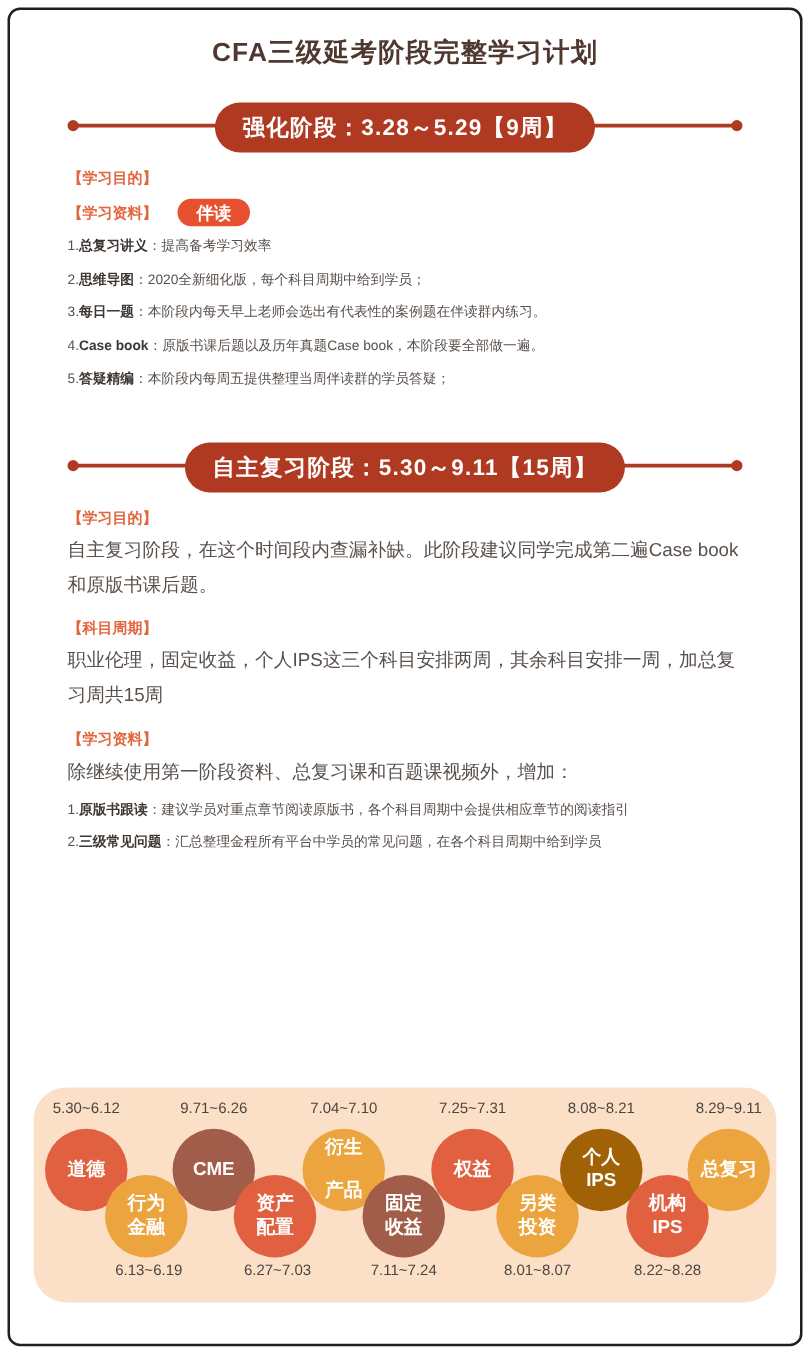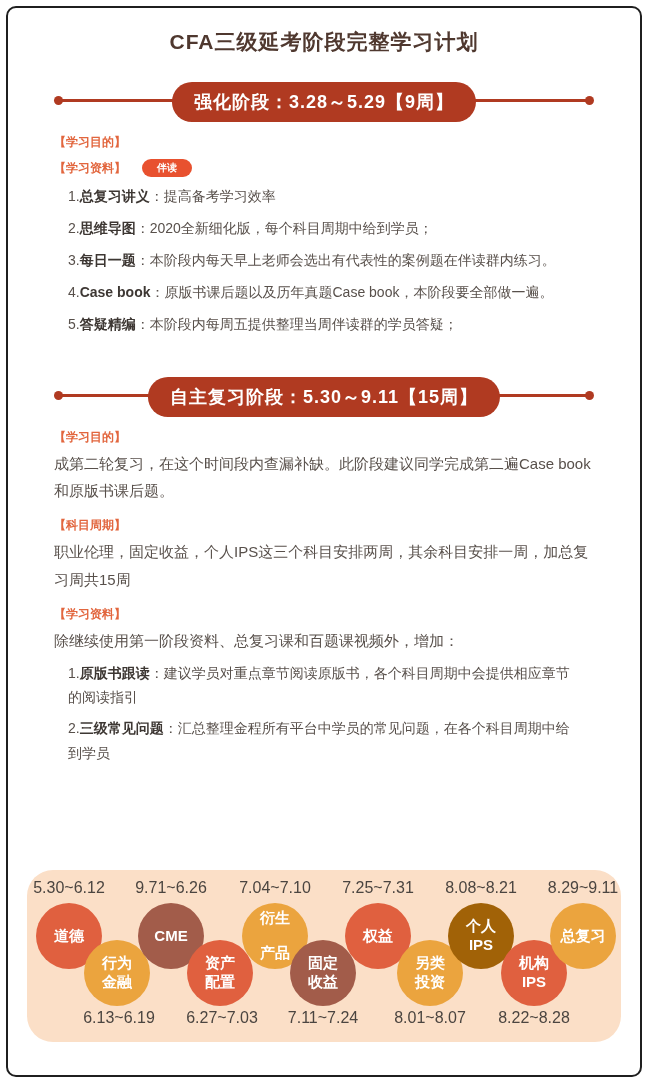--- a/index.html
+++ b/index.html
@@ -18,27 +18,27 @@
   .banner-line::before{left:-2px;}
   .banner-line::after{right:-2px;}
   .banner-pill{position:absolute;left:50%;top:0;transform:translateX(-50%);
         background:#b03a21;color:#ffffff;border-radius:22px;padding:8px 22px;
         font-size:18px;font-weight:bold;white-space:nowrap;letter-spacing:1px;}
   .content{padding:0 46px;}
   .sec-heading{font-size:12px;font-weight:bold;color:#e2663e;margin:14px 0 0;}
   .para{margin:4px 0 0;font-size:15px;line-height:1.85;color:#58504b;}
   .mat-row{margin:8px 0 0;display:flex;align-items:center;}
   .badge{display:inline-block;margin-left:16px;background:#e8512f;color:#ffffff;
-        font-size:10px;font-weight:bold;border-radius:14px;padding:4px 15px;line-height:1;}
-  .item{margin:7px 14px 0;font-size:14px;line-height:1.78;color:#58504b;}
+        font-size:14px;font-weight:bold;border-radius:14px;padding:4px 15px;line-height:1;}
+  .item{margin:7px 0 0;font-size:11px;line-height:1.78;color:#58504b;}
   .item b{color:#3d3733;}
   
   .panel{position:absolute;left:19px;bottom:33px;width:594px;height:172px;
         background:#fbdfc7;border-radius:26px;}
-  .pdate{position:absolute;transform:translateX(-50%);font-size:16px;
+  .pdate{position:absolute;transform:translateX(-50%);font-size:12px;
         color:#4b4540;white-space:nowrap;}
   .pdate.toprow{top:9px;}
   .pdate.bottomrow{top:139px;}
   .circle{position:absolute;width:66px;height:66px;border-radius:50%;
         display:flex;flex-direction:column;align-items:center;justify-content:center;
         color:#ffffff;font-size:15px;font-weight:bold;line-height:1.25;text-align:center;}
   .circle.toprow{top:33px;}
   .circle.bottomrow{top:70px;}
 </style>
 </head>
@@ -68,21 +68,21 @@
     <p class="item"><span>5.</span><b>答疑精编</b><span>：本阶段内每周五提供整理当周伴读群的学员答疑；</span></p>
   </div>
 
   <div class="banner" style="margin-top:40px">
     <div class="banner-line"></div>
     <div class="banner-pill">自主复习阶段：5.30～9.11【15周】</div>
   </div>
 
   <div class="content">
     <div class="sec-heading">【学习目的】</div>
-    <p class="para">成第二轮复习，在这个时间段内查漏补缺。此阶段建议同学完成第二遍Case book和原版书课后题。</p>
+    <p class="para">自主复习阶段，在这个时间段内查漏补缺。此阶段建议同学完成第二遍Case book和原版书课后题。</p>
 
     <div class="sec-heading" style="margin-top:12px">【科目周期】</div>
     <p class="para">职业伦理，固定收益，个人IPS这三个科目安排两周，其余科目安排一周，加总复习周共15周</p>
 
     <div class="sec-heading" style="margin-top:12px">【学习资料】</div>
     <p class="para">除继续使用第一阶段资料、总复习课和百题课视频外，增加：</p>
 
     <p class="item" style="line-height:1.72"><span>1.</span><b>原版书跟读</b><span>：建议学员对重点章节阅读原版书，各个科目周期中会提供相应章节的阅读指引</span></p>
     <p class="item" style="line-height:1.72"><span>2.</span><b>三级常见问题</b><span>：汇总整理金程所有平台中学员的常见问题，在各个科目周期中给到学员</span></p>
   </div>

